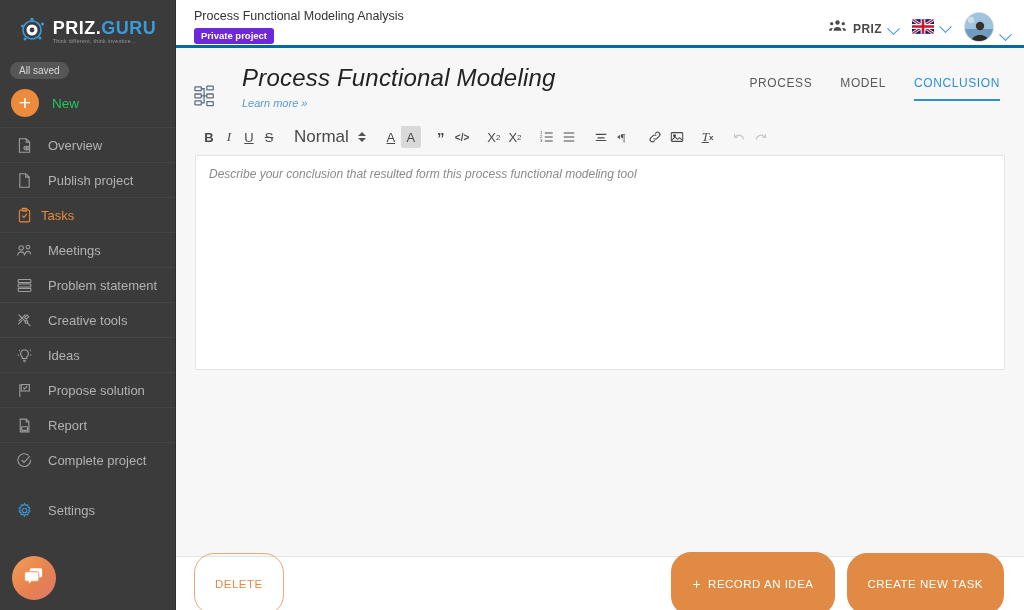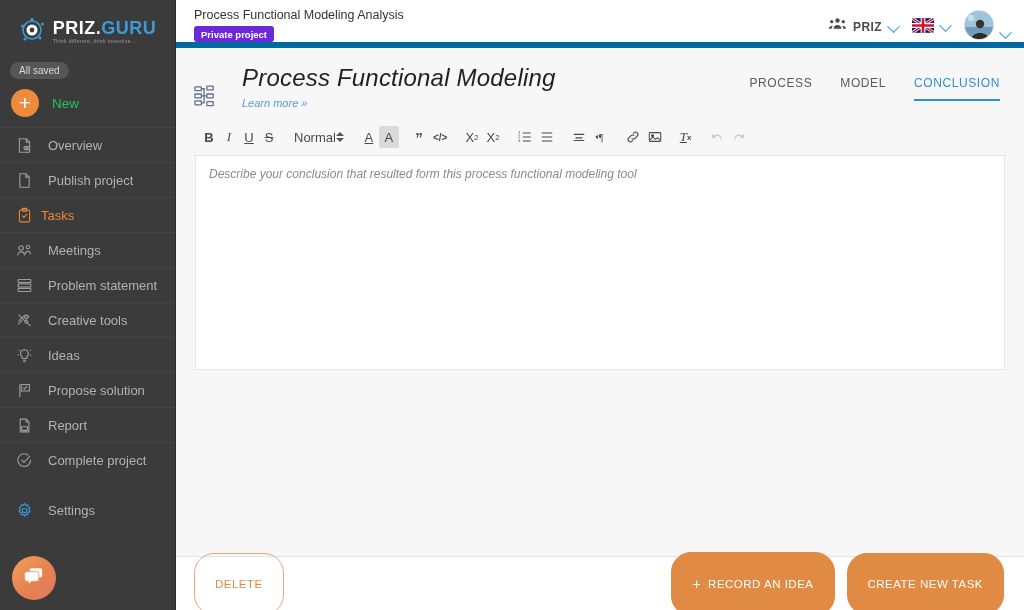--- a/index.html
+++ b/index.html
@@ -60,21 +60,21 @@
     position: absolute; left: 12px; bottom: 10px;
     width: 44px; height: 44px; border-radius: 50%;
     background: linear-gradient(135deg, #f0a05a 0%, #e8814f 55%, #dd7a6a 100%);
     display: flex; align-items: center; justify-content: center; cursor: pointer;
   }
 
   
   .main { flex: 1; display: flex; flex-direction: column; background: #f7f7f7; height: 610px; position: relative; }
 
   .topbar {
-    height: 48px; background: #ffffff; border-bottom: 6px solid #0369a1;
+    height: 48px; background: #ffffff; border-bottom: 3px solid #0369a1;
     display: flex; align-items: center; justify-content: space-between;
     padding: 8px 14px 0 18px; flex: 0 0 48px;
   }
   .proj-title { font-size: 12.5px; color: #333; line-height: 1.25; }
   .proj-badge {
     display: inline-block; margin-top: 3px; background: #6d28d9; color: #fff;
     font-size: 9.5px; font-weight: bold; padding: 2.5px 7px; border-radius: 3px;
   }
   .topbar-right { display: flex; align-items: center; gap: 14px; }
   .tb-item { display: flex; align-items: flex-end; gap: 7px; cursor: pointer; }
@@ -110,22 +110,22 @@
     padding-left: 4px; color: #4c4c4c;
   }
   .tb-btn {
     display: flex; align-items: center; justify-content: center;
     min-width: 20px; height: 22px; padding: 0 4px; font-size: 13px;
     cursor: pointer; color: #4a4a4a;
   }
   .tb-btn.dim { color: #c6c6c6; }
   .tb-sep { width: 10px; }
   .tb-pick {
-    display: flex; align-items: center; 
-    font-size: 13px; color: #4a4a4a; padding: 0 5px; cursor: pointer;
+    display: flex; align-items: center; gap: 9px;
+    font-size: 17px; color: #4a4a4a; padding: 0 5px; cursor: pointer;
   }
   .updown { display: flex; flex-direction: column; gap: 2px; align-items: center; }
   .updown i { width: 0; height: 0; border-left: 4px solid transparent; border-right: 4px solid transparent; display: block;}
   .updown i.u { border-bottom: 4px solid #555; }
   .updown i.d { border-top: 4px solid #555; }
 
   .editor-box {
     background: #ffffff; border: 1px solid #e4e4e4;
     height: 215px; margin-top: 6px; padding: 11px 13px;
     border-radius: 1px;

